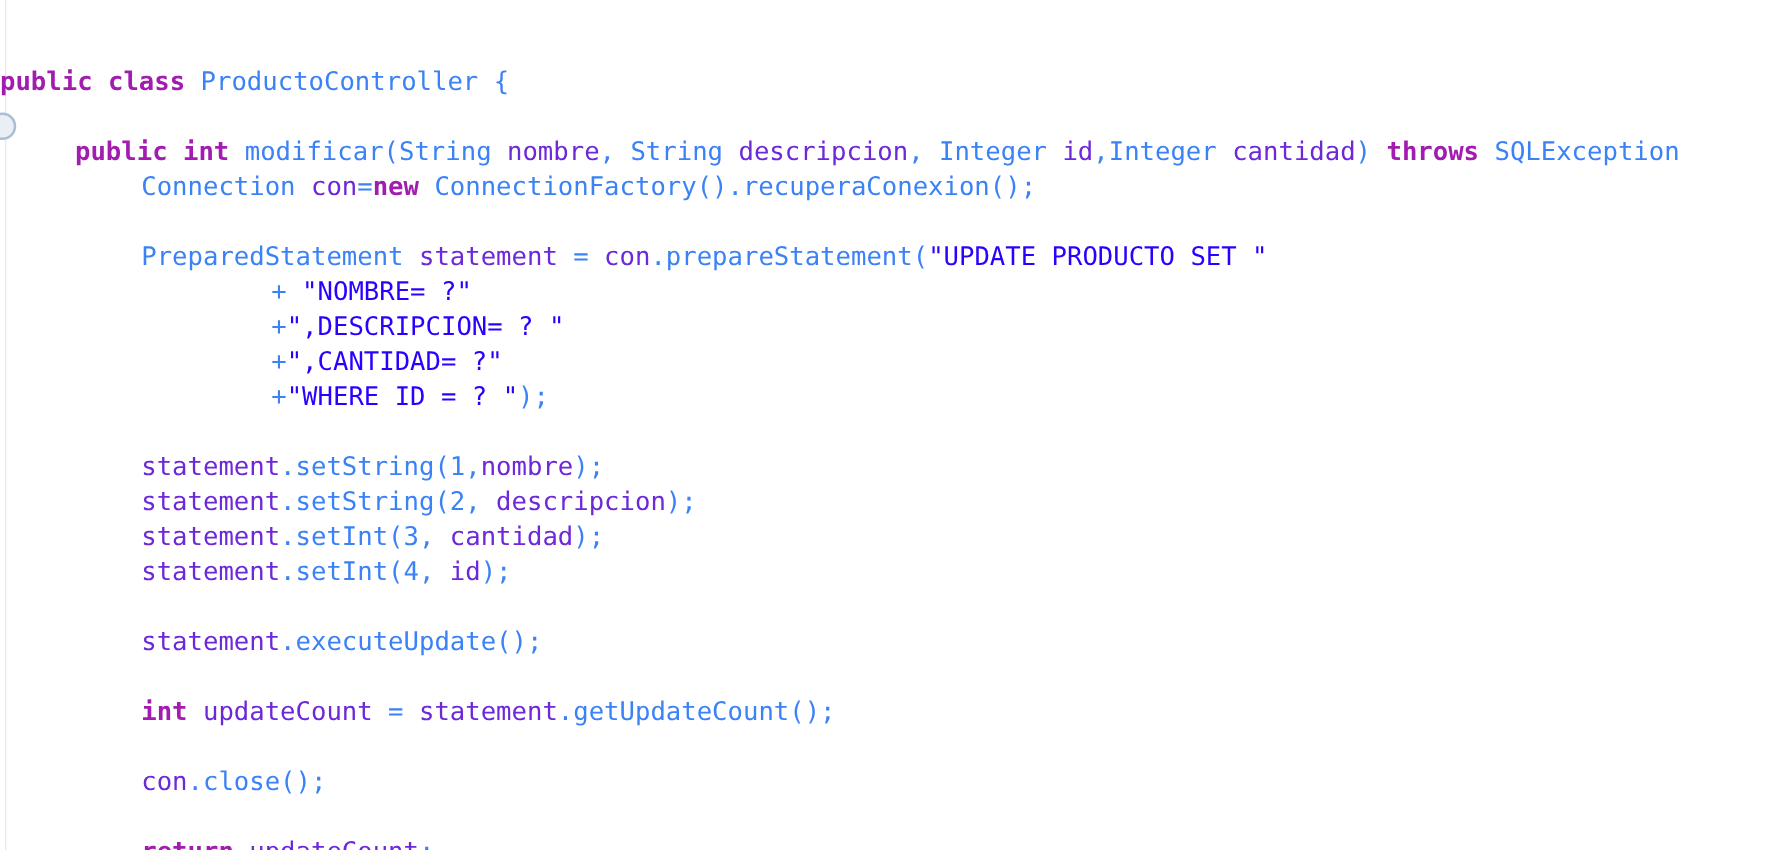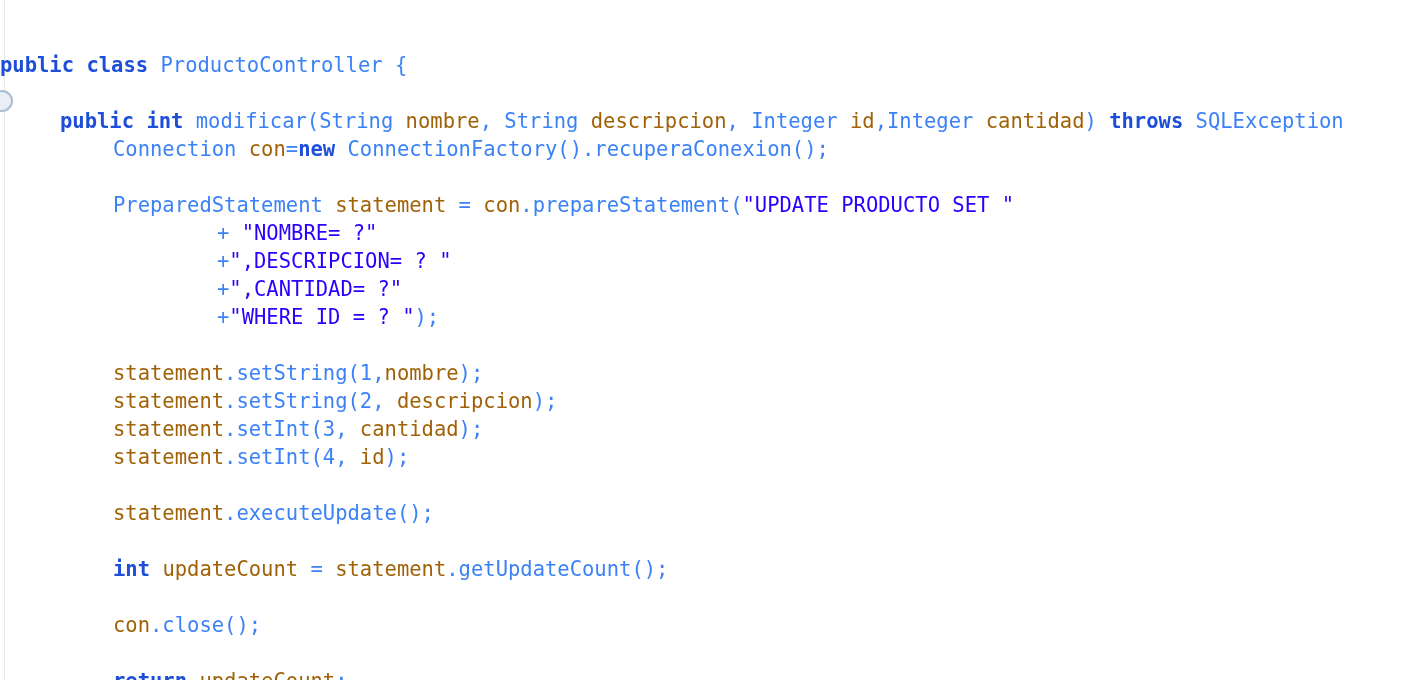--- a/index.html
+++ b/index.html
@@ -63,21 +63,21 @@
     height: 28px;
     white-space: pre;
   }
 
   
   .kw   { color: #7f0055; font-weight: bold; }   
   .str  { color: #2a00ff; }                      
   .var  { color: #6a4a4a; }                      
   .pln  { color: #000000; }                      
 </style>
-<style>.kw{color:#1d4ed8;}.str{color:#2a00ff;}.var{color:#a16207;}.pln{color:#3b82f6;}#editor{background:#ffffff;}#gutter-rule{background:#e8e8e8;}#gutter-marker{border-color:#a9bed4;}</style></head>
+<style>.kw{color:#a21caf;}.str{color:#2a00ff;}.var{color:#6d28d9;}.pln{color:#3b82f6;}#editor{background:#ffffff;}#gutter-rule{background:#e8e8e8;}#gutter-marker{border-color:#a9bed4;}</style></head>
 <body>
 
 <div id="editor">
 
   <div id="gutter-rule"></div>
 
   <div id="gutter-marker"></div>
 
   <pre id="code"><span class="ln"><span style="display: inline-block; width: 0px;"></span><span class="kw">public</span><span class="pln"> </span><span class="kw">class</span><span class="pln"> ProductoController {</span></span><span class="ln"><span style="display: inline-block; width: 0px;"></span><span class="pln"></span></span><span class="ln"><span style="display: inline-block; width: 60px;"></span><span class="kw">public</span><span class="pln"> </span><span class="kw">int</span><span class="pln"> modificar(String </span><span class="var">nombre</span><span class="pln">, String </span><span class="var">descripcion</span><span class="pln">, Integer </span><span class="var">id</span><span class="pln">,Integer </span><span class="var">cantidad</span><span class="pln">) </span><span class="kw">throws</span><span class="pln"> SQLException</span></span><span class="ln"><span style="display: inline-block; width: 113px;"></span><span class="pln">Connection </span><span class="var">con</span><span class="pln">=</span><span class="kw">new</span><span class="pln"> ConnectionFactory().recuperaConexion();</span></span><span class="ln"><span style="display: inline-block; width: 0px;"></span><span class="pln"></span></span><span class="ln"><span style="display: inline-block; width: 113px;"></span><span class="pln">PreparedStatement </span><span class="var">statement</span><span class="pln"> = </span><span class="var">con</span><span class="pln">.prepareStatement(</span><span class="str">"UPDATE PRODUCTO SET "</span></span><span class="ln"><span style="display: inline-block; width: 217px;"></span><span class="pln">+ </span><span class="str">"NOMBRE= ?"</span></span><span class="ln"><span style="display: inline-block; width: 217px;"></span><span class="pln">+</span><span class="str">",DESCRIPCION= ? "</span></span><span class="ln"><span style="display: inline-block; width: 217px;"></span><span class="pln">+</span><span class="str">",CANTIDAD= ?"</span></span><span class="ln"><span style="display: inline-block; width: 217px;"></span><span class="pln">+</span><span class="str">"WHERE ID = ? "</span><span class="pln">);</span></span><span class="ln"><span style="display: inline-block; width: 0px;"></span><span class="pln"></span></span><span class="ln"><span style="display: inline-block; width: 113px;"></span><span class="var">statement</span><span class="pln">.setString(1,</span><span class="var">nombre</span><span class="pln">);</span></span><span class="ln"><span style="display: inline-block; width: 113px;"></span><span class="var">statement</span><span class="pln">.setString(2, </span><span class="var">descripcion</span><span class="pln">);</span></span><span class="ln"><span style="display: inline-block; width: 113px;"></span><span class="var">statement</span><span class="pln">.setInt(3, </span><span class="var">cantidad</span><span class="pln">);</span></span><span class="ln"><span style="display: inline-block; width: 113px;"></span><span class="var">statement</span><span class="pln">.setInt(4, </span><span class="var">id</span><span class="pln">);</span></span><span class="ln"><span style="display: inline-block; width: 0px;"></span><span class="pln"></span></span><span class="ln"><span style="display: inline-block; width: 113px;"></span><span class="var">statement</span><span class="pln">.executeUpdate();</span></span><span class="ln"><span style="display: inline-block; width: 0px;"></span><span class="pln"></span></span><span class="ln"><span style="display: inline-block; width: 113px;"></span><span class="kw">int</span><span class="pln"> </span><span class="var">updateCount</span><span class="pln"> = </span><span class="var">statement</span><span class="pln">.getUpdateCount();</span></span><span class="ln"><span style="display: inline-block; width: 0px;"></span><span class="pln"></span></span><span class="ln"><span style="display: inline-block; width: 113px;"></span><span class="var">con</span><span class="pln">.close();</span></span><span class="ln"><span style="display: inline-block; width: 0px;"></span><span class="pln"></span></span><span class="ln"><span style="display: inline-block; width: 113px;"></span><span class="kw">return</span><span class="pln"> </span><span class="var">updateCount</span><span class="pln">;</span></span></pre>
 

